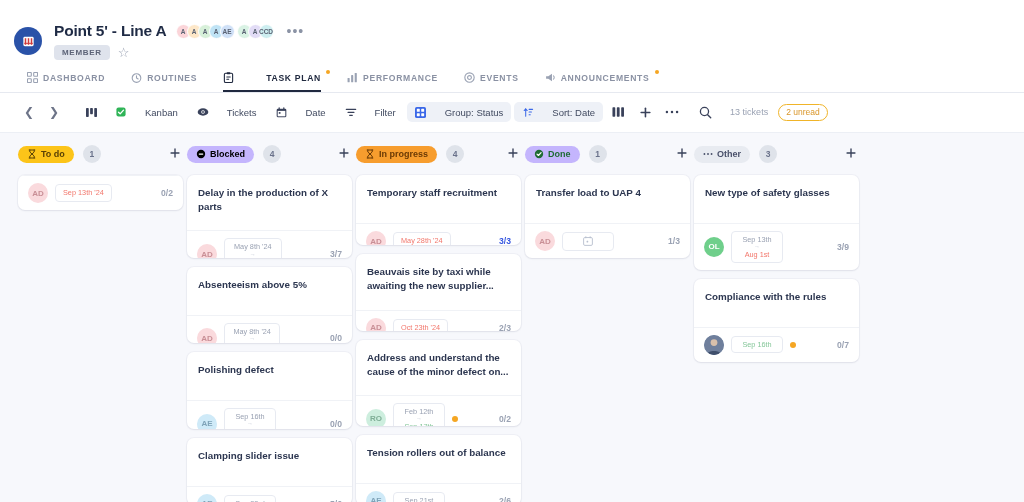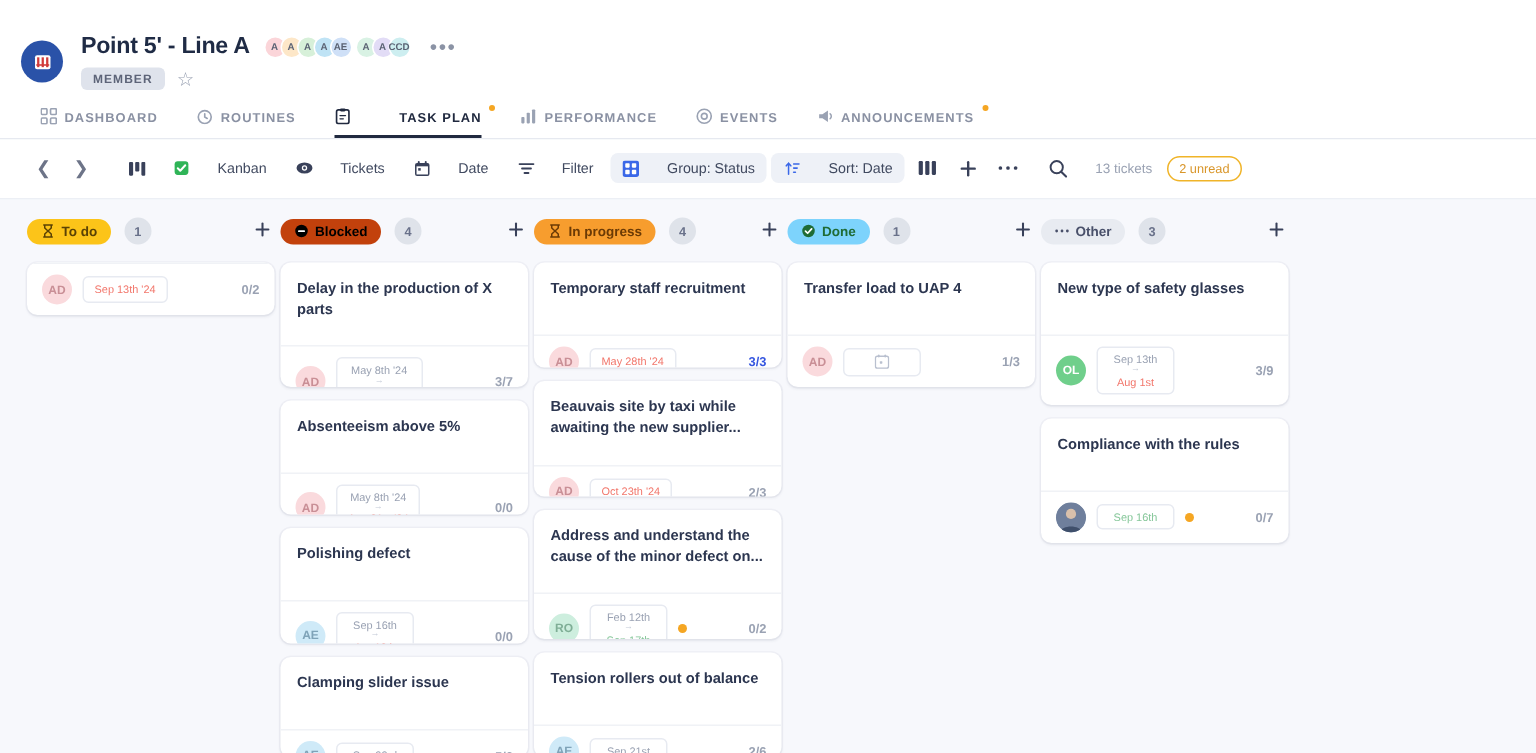--- a/index.html
+++ b/index.html
@@ -338,21 +338,21 @@
             <div class="av" style="background: rgb(250, 218, 221); color: rgb(201, 143, 150);">AD</div>
             <div class="date-chip">
               <div class="dl d-red">Sep 13th '24</div>
             </div>
             <div class="frac">0/2</div>
           </div>
         </div>
       </div>
       <div class="col">
         <div class="col-head">
-          <div class="status-pill" style="background: #c2410c;">
+          <div class="status-pill" style="background: #c4b5fd;">
             <span class="sp-ico">
               <svg viewBox="0 0 12 12" width="10" height="10">
                 <circle cx="6" cy="6" r="5" fill="#2f3b४a"></circle>
                 <rect x="3.2" y="5.3" width="5.6" height="1.5" rx="0.7" fill="#ffffff"></rect>
               </svg>
             </span>
             <span>Blocked</span>
           </div>
           <div class="count-chip">4</div>
           <div class="col-plus"><svg width="12" height="12" viewBox="0 0 14 14">
@@ -478,21 +478,21 @@
             <div class="av" style="background: rgb(207, 234, 248); color: rgb(127, 163, 184);">AE</div>
             <div class="date-chip">
               <div class="dl d-grey">Sep 21st</div>
             </div>
             <div class="frac">2/6</div>
           </div>
         </div>
       </div>
       <div class="col">
         <div class="col-head">
-          <div class="status-pill" style="background: #7dd3fc; color: rgb(31, 107, 53);">
+          <div class="status-pill" style="background: #c4b5fd; color: rgb(31, 107, 53);">
             <span class="sp-ico">
               <svg viewBox="0 0 12 12" width="10" height="10">
                 <circle cx="6" cy="6" r="5" fill="#1f6b35"></circle>
                 <path d="M3.6 6.1 L5.3 7.8 L8.5 4.3" stroke="#ffffff" stroke-width="1.4" fill="none" stroke-linecap="round" stroke-linejoin="round"></path>
               </svg>
             </span>
             <span>Done</span>
           </div>
           <div class="count-chip">1</div>
           <div class="col-plus"><svg width="12" height="12" viewBox="0 0 14 14">

